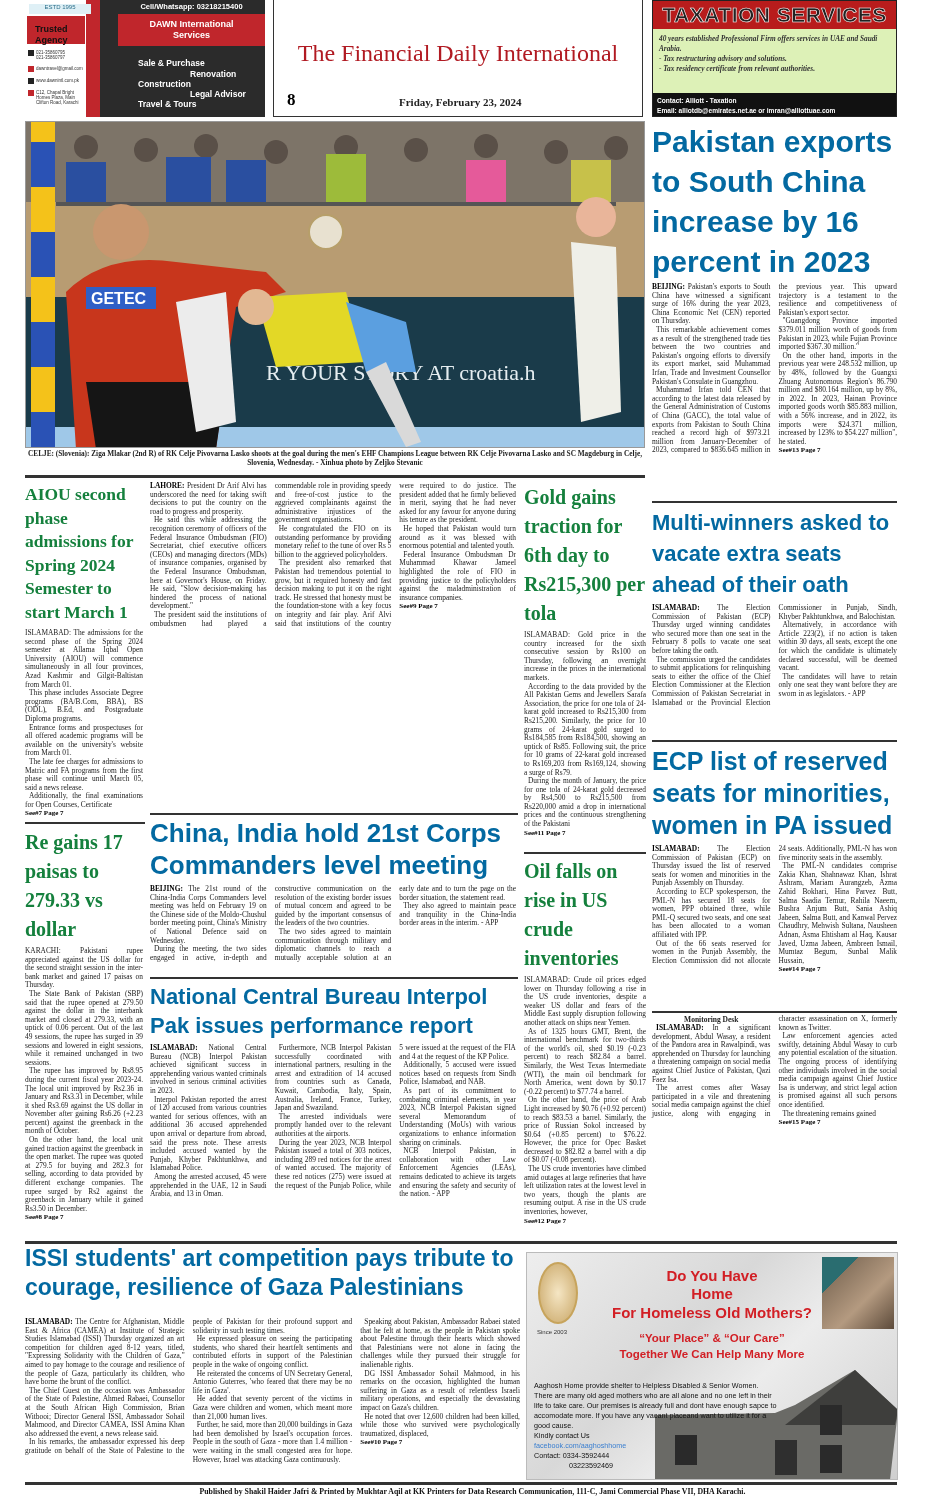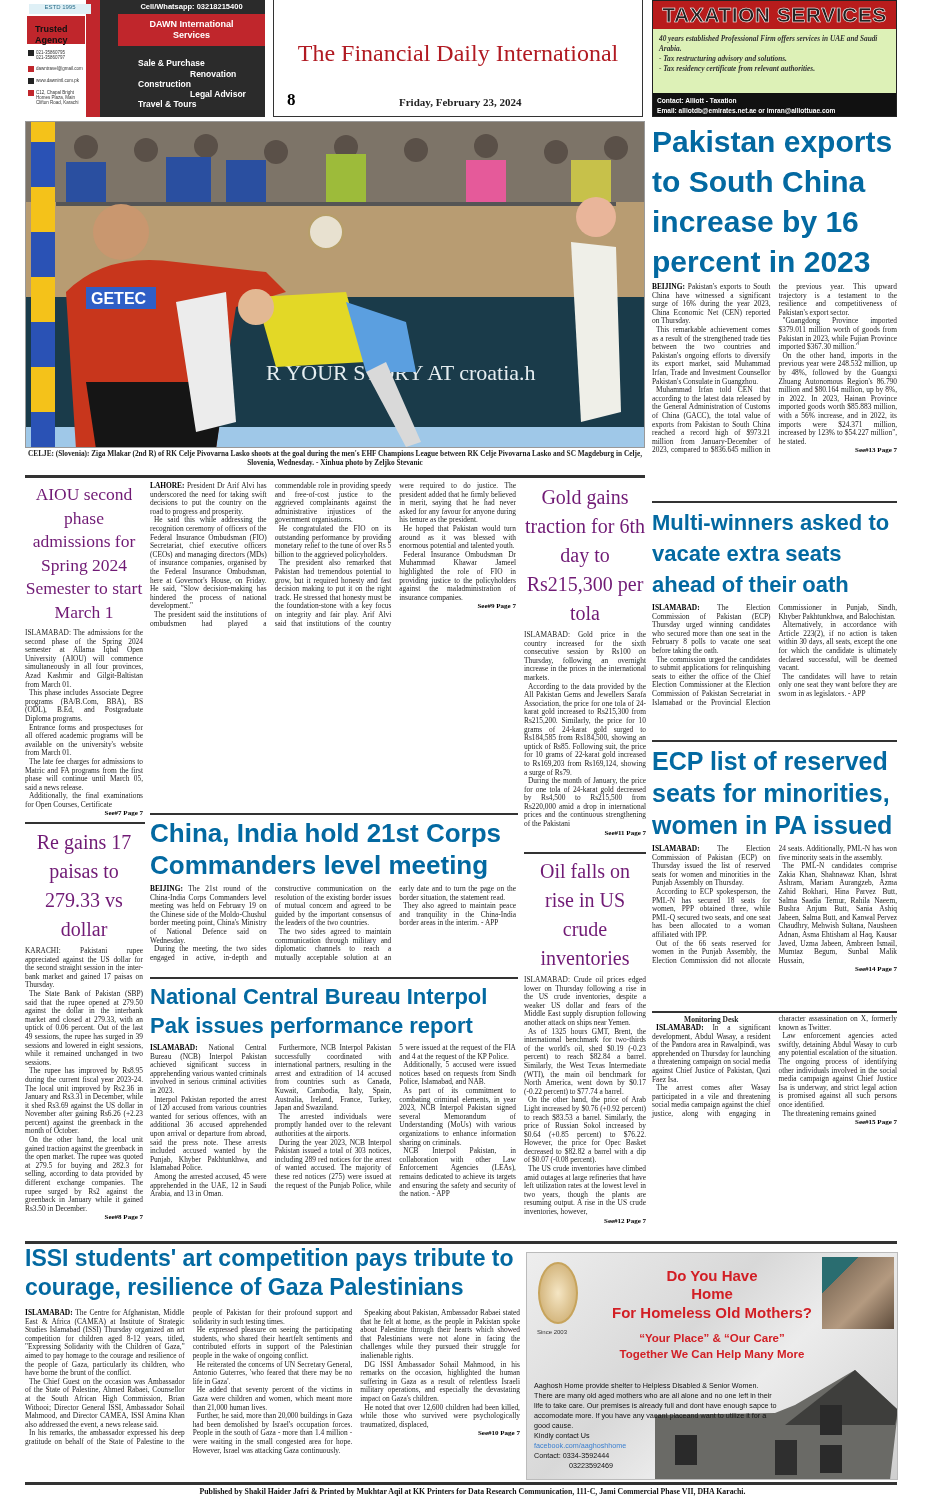--- a/index.html
+++ b/index.html
@@ -2,25 +2,25 @@
 <html><head>
 <meta charset="utf-8">
 <style>
 *{box-sizing:border-box;margin:0;padding:0}
 body{width:945px;height:1503px;background:#fff;font-family:"Liberation Serif",serif;color:#222;position:relative;overflow:hidden}
 .abs{position:absolute}
 p,.body{font-size:7.4px;line-height:8.6px;text-align:justify;hyphens:auto}
 .body p{text-indent:4px}
 .body p:first-child{text-indent:0}
 .dl{font-weight:bold;color:#000}
-.see{font-weight:bold;font-size:7px;text-align:right;display:block;color:#000}
+.see{font-weight:bold;font-size:7px;text-align:left;display:block;color:#000}
 .cols3{column-count:3;column-gap:8px}
 .cols2{column-count:2;column-gap:8px}
 .hl{font-family:Liberation Sans, sans-serif;font-weight:bold;color:#0369a1;line-height:1.15}
-.side-hl{font-family:"Liberation Serif",serif;font-weight:normal;color:#701a75;text-align:center;line-height:1.2}
+.side-hl{font-family:"Liberation Serif",serif;font-weight:bold;color:#15803d;line-height:1.2}
 .rule{position:absolute;background:#333;height:2px}
 
 #ad-dawn{left:25px;top:0;width:240px;height:117px;background:#2b2b2b;overflow:hidden}
 #ad-dawn .left{position:absolute;left:0;top:0;width:75px;height:117px;background:#fff;border-right:14px solid #c0262c}
 #ad-dawn .estd{position:absolute;left:4px;top:4px;width:62px;height:10px;background:#dff0f6;font-size:6px;text-align:center;color:#2b6e8a;font-family:"Liberation Sans",sans-serif}
 #ad-dawn .trusted{position:absolute;left:2px;top:16px;width:58px;height:28px;background:#c0262c;color:#111;font-weight:bold;font-size:9px;line-height:11px;padding:8px;font-family:"Liberation Sans",sans-serif}
 #ad-dawn .contact{position:absolute;left:3px;font-size:4.5px;line-height:5px;color:#333;font-family:"Liberation Sans",sans-serif;display:flex;gap:2px;align-items:flex-start}
 #ad-dawn .contact i{display:inline-block;width:6px;height:6px;background:#222;flex:none}
 #ad-dawn .phone{position:absolute;left:93px;top:0;width:147px;height:13px;background:#2b2b2b;color:#fff;font-size:7.5px;text-align:center;line-height:13px;font-weight:bold;font-family:"Liberation Sans",sans-serif}
 #ad-dawn .brand{position:absolute;left:93px;top:14px;width:147px;height:32px;background:#c0262c;color:#fff;font-size:9px;text-align:center;line-height:11px;padding-top:5px;font-weight:bold;font-family:"Liberation Sans",sans-serif}
@@ -285,21 +285,21 @@
     <p>The arrest comes after Wasay participated in a vile and threatening social media campaign against the chief justice, along with engaging in character assassination on X, formerly known as Twitter.</p>
     <p>Law enforcement agencies acted swiftly, detaining Abdul Wasay to curb any potential escalation of the situation. The ongoing process of identifying other individuals involved in the social media campaign against Chief Justice Isa is underway, and strict legal action is promised against all such persons once identified.</p>
     <p>The threatening remains gained</p>
     <span class="see">See#15 Page 7</span>
   </div>
 </div>
 <div class="rule" style="left:25px;top:1241px;width:872px;height:3px"></div>
 
 <div class="art" style="left:25px;top:1244px;width:495px">
   <div class="hl" style="font-size:23px;line-height:29px">ISSI students' art competition pays tribute to courage, resilience of Gaza Palestinians</div>
-  <div class="body cols3" style="height:178px;margin-top:7px">
+  <div class="body cols3" style="height:178px;margin-top:16px">
     <p><span class="dl">ISLAMABAD:</span> <span>The Centre for Afghanistan, Middle East &amp; Africa (CAMEA) at Institute of Strategic Studies Islamabad (ISSI) Thursday organized an art competition for children aged 8-12 years, titled, "Expressing Solidarity with the Children of Gaza," aimed to pay homage to the courage and resilience of the people of Gaza, particularly its children, who have borne the brunt of the conflict.</span></p>
     <p>The Chief Guest on the occasion was Ambassador of the State of Palestine, Ahmed Rabaei, Counsellor at the South African High Commission, Brian Witbooi; Director General ISSI, Ambassador Sohail Mahmood, and Director CAMEA, ISSI Amina Khan also addressed the event, a news release said.</p>
     <p>In his remarks, the ambassador expressed his deep gratitude on behalf of the State of Palestine to the people of Pakistan for their profound support and solidarity in such testing times.</p>
     <p>He expressed pleasure on seeing the participating students, who shared their heartfelt sentiments and contributed efforts in support of the Palestinian people in the wake of ongoing conflict.</p>
     <p>He reiterated the concerns of UN Secretary General, Antonio Guterres, 'who feared that there may be no life in Gaza'.</p>
     <p>He added that seventy percent of the victims in Gaza were children and women, which meant more than 21,000 human lives.</p>
     <p>Further, he said, more than 20,000 buildings in Gaza had been demolished by Israel's occupation forces. People in the south of Gaza - more than 1.4 million - were waiting in the small congested area for hope. However, Israel was attacking Gaza continuously.</p>
     <p>Speaking about Pakistan, Ambassador Rabaei stated that he felt at home, as the people in Pakistan spoke about Palestine through their hearts which showed that Palestinians were not alone in facing the challenges while they pursued their struggle for inalienable rights.</p>
     <p>DG ISSI Ambassador Sohail Mahmood, in his remarks on the occasion, highlighted the human suffering in Gaza as a result of relentless Israeli military operations, and especially the devastating impact on Gaza's children.</p>
     <p>He noted that over 12,600 children had been killed, while those who survived were psychologically traumatized, displaced,</p>

